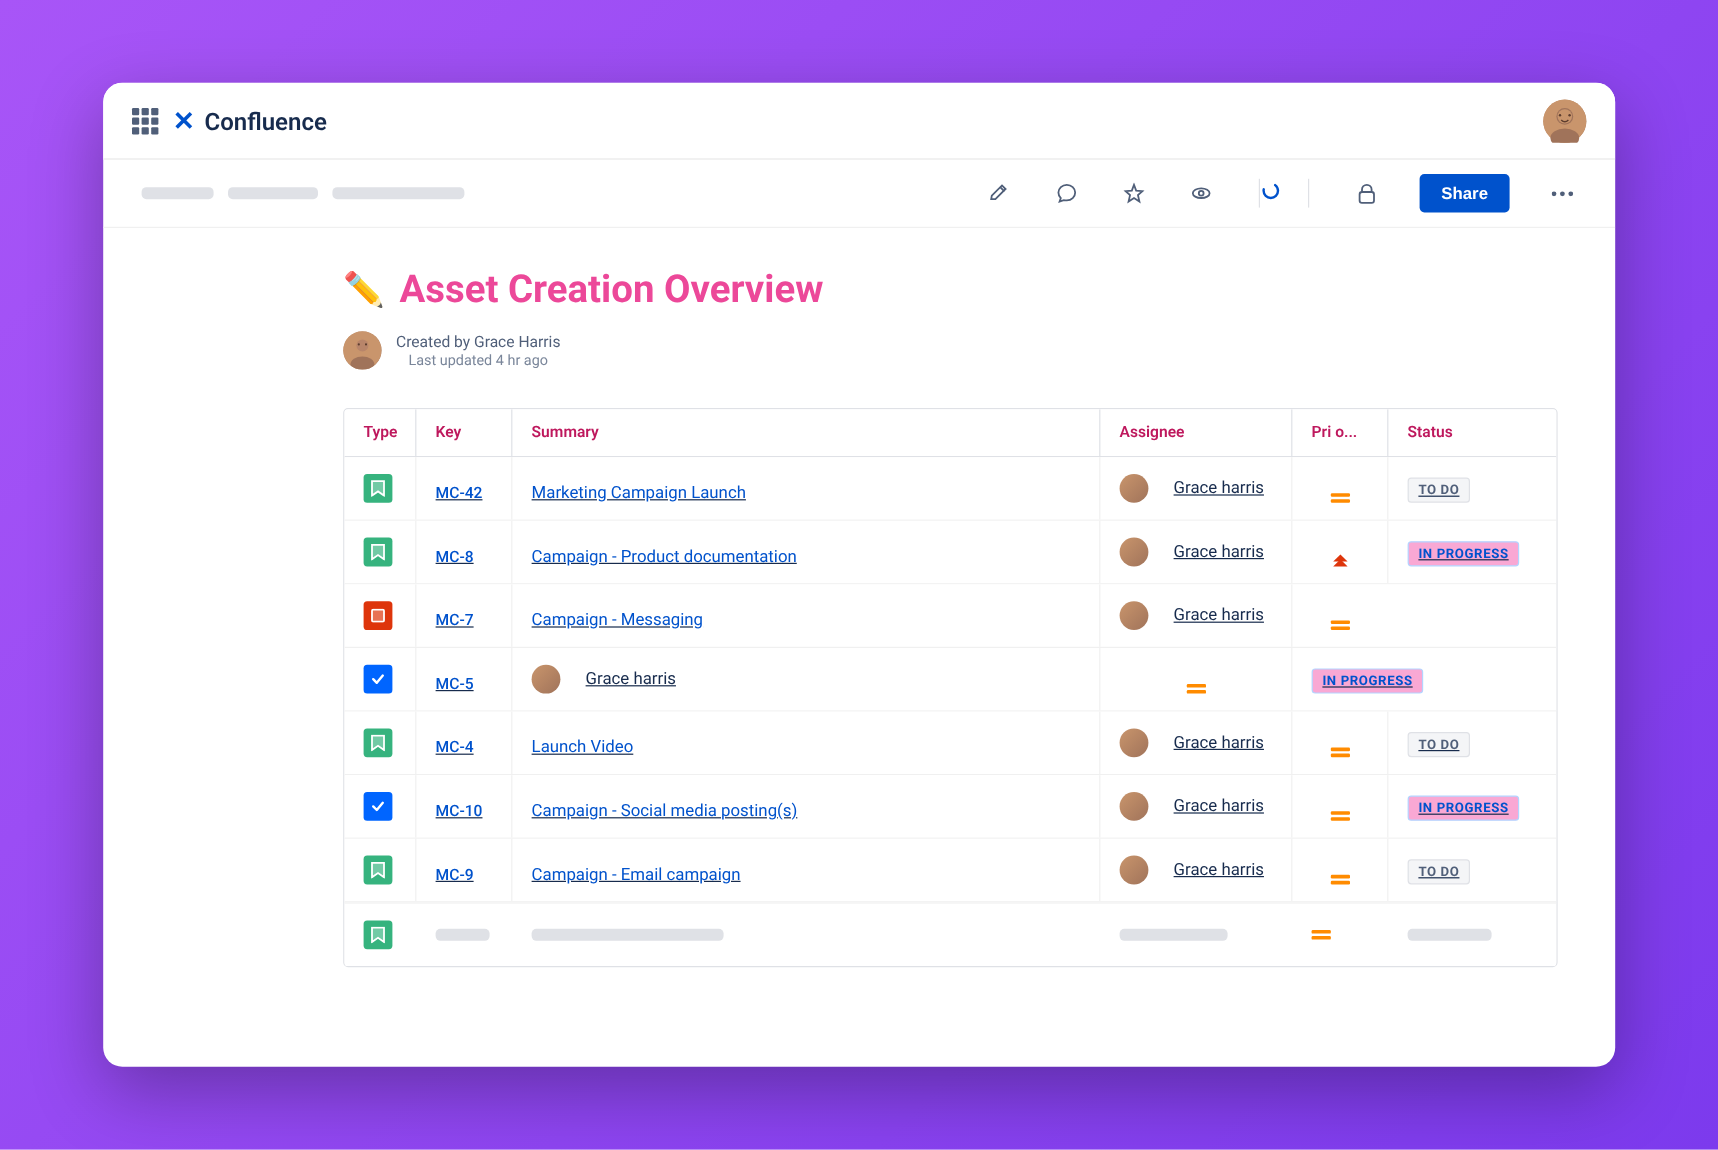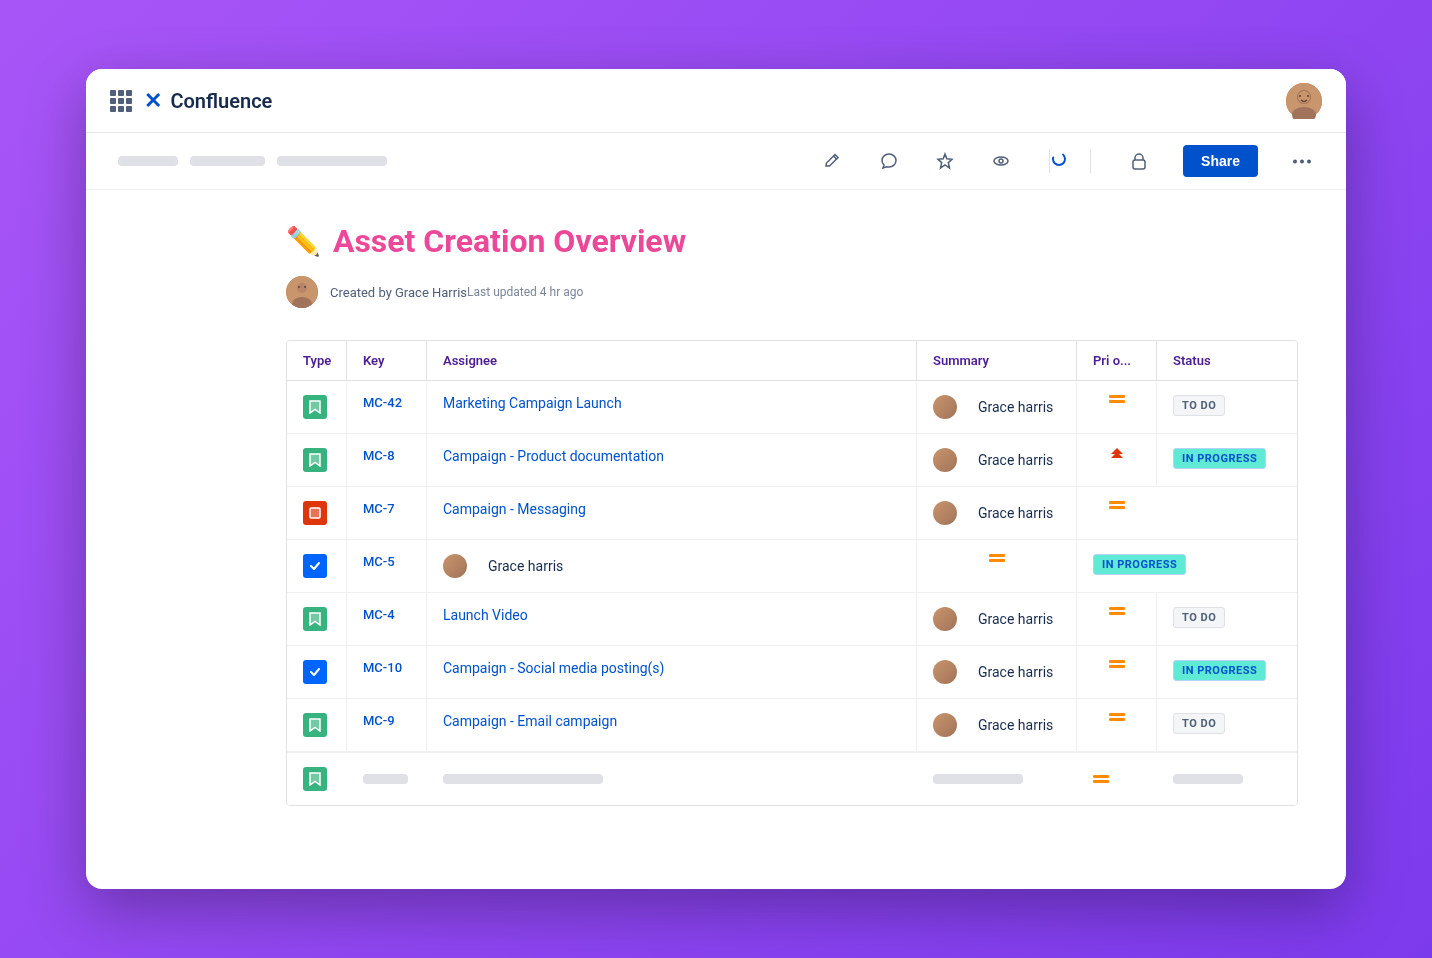--- a/index.html
+++ b/index.html
@@ -161,20 +161,22 @@
       background: linear-gradient(135deg, #c9956c, #a0735a);
       display: flex;
       align-items: center;
       justify-content: center;
       font-size: 13px;
       color: #fff;
       overflow: hidden;
     }
     .meta-text {
       display: flex;
+      flex-direction: column;
+      text-align: center;
     }
     .meta-author {
       font-size: 13px;
       color: #505f79;
     }
     .meta-updated {
       font-size: 12px;
       color: #7a869a;
     }
     
@@ -188,38 +190,39 @@
       display: grid;
       grid-template-columns: 60px 80px 1fr 160px 80px 140px;
       background: #fff;
       border-bottom: 1px solid #dfe1e6;
       padding: 0;
     }
     .th {
       padding: 12px 16px;
       font-size: 13px;
       font-weight: 600;
-      color: #4c1d95;
+      color: #be185d;
       border-right: 1px solid #dfe1e6;
     }
     .th:last-child { border-right: none; }
     .table-row {
       display: grid;
       grid-template-columns: 60px 80px 1fr 160px 80px 140px;
       border-bottom: 1px solid #f0f0f0;
       background: #fff;
     }
     .table-row:last-child { border-bottom: none; }
     .td {
       padding: 14px 16px;
       display: flex;
-      align-items: flex-start;
+      align-items: flex-end;
       font-size: 14px;
       color: #172b4d;
       border-right: 1px solid #f0f0f0;
+      text-decoration: underline;
     }
     .td:last-child { border-right: none; }
     .type-icon {
       width: 24px;
       height: 24px;
       border-radius: 3px;
       display: flex;
       align-items: center;
       justify-content: center;
       font-size: 13px;
@@ -299,21 +302,21 @@
       font-weight: 700;
       letter-spacing: 0.5px;
       white-space: nowrap;
     }
     .status-todo {
       background: #f4f5f7;
       color: #505f79;
       border: 1px solid #dfe1e6;
     }
     .status-inprogress {
-      background: #5eead4;
+      background: #f9a8d4;
       color: #0052cc;
       border: 1px solid #b3d4ff;
     }
     .status-done {
       background: #e3fcef;
       color: #006644;
       border: 1px solid #abf5d1;
     }
     .truncated-row {
       display: grid;
@@ -449,22 +452,22 @@
         <span class="meta-author">Created by Grace Harris</span>
         <span class="meta-updated">Last updated 4 hr ago</span>
       </div>
     </div>
 
     <div class="jira-table">
 
       <div class="table-header">
         <div class="th">Type</div>
         <div class="th">Key</div>
+        <div class="th">Summary</div>
         <div class="th">Assignee</div>
-        <div class="th">Summary</div>
         <div class="th">Pri o...</div>
         <div class="th">Status</div>
       </div>
 
       <div class="table-row">
         <div class="td">
           <div class="type-icon type-green">
             <svg width="12" height="14" viewBox="0 0 12 14" fill="none">
                 <path d="M1 1H11V13L6 9.5L1 13V1Z" stroke="white" stroke-width="1.5" fill="white" fill-opacity="0.3"></path>
               </svg>

